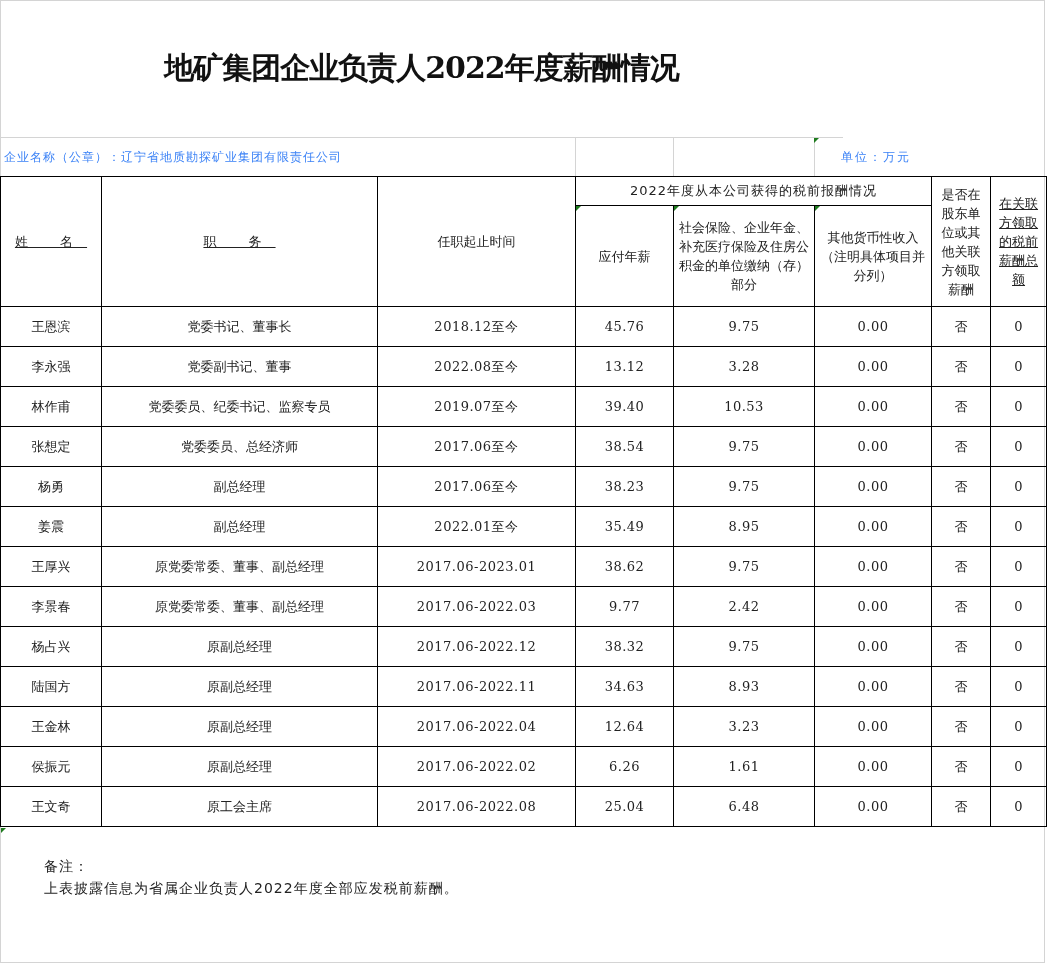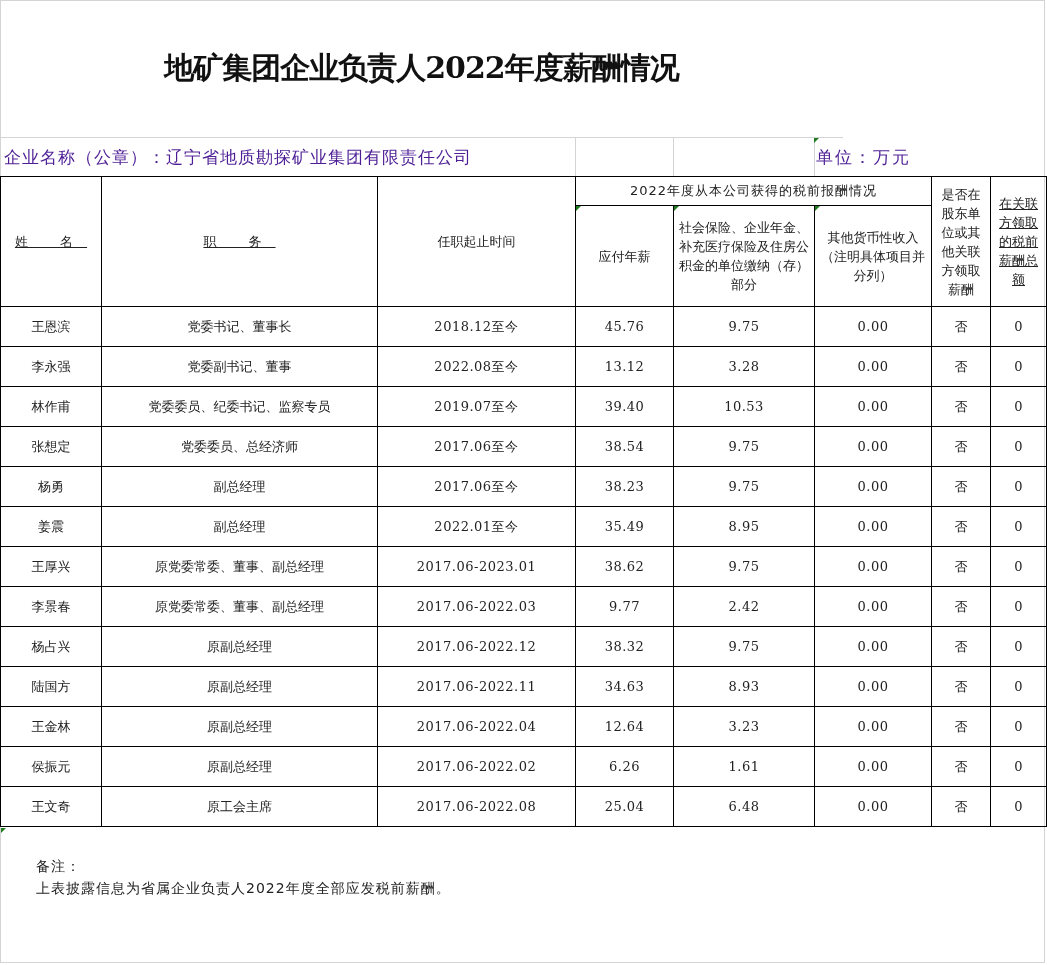--- a/index.html
+++ b/index.html
@@ -13,21 +13,21 @@
   }
   .title {
     position: absolute; left: 0; top: 0; width: 843px; height: 138px;
     display: flex; align-items: center; justify-content: center;
     font-family: "DejaVu Serif", serif; font-weight: bold; font-size: 30px;
     letter-spacing: -1px; color: #111;
     border-bottom: 1px solid #d4d4d4; box-sizing: border-box;
   }
   .company-row {
     position: absolute; left: 0; top: 138px; width: 915px; height: 38px;
-    font-size: 17px; color: #4c1d95;
+    font-size: 12px; color: #3b82f6;
   }
   .company-row .grid-col {
     position: absolute; top: 0; height: 38px; border-right: 1px solid #d4d4d4;
   }
   .company-name {
     position: absolute; left: 4px; top: 0; height: 38px; line-height: 38px;
     letter-spacing: 1px;
   }
   .unit {
     position: absolute; right: 4px; top: 0; height: 38px; line-height: 38px;
@@ -46,21 +46,21 @@
     border: 1px solid #000; text-align: center; vertical-align: middle;
     padding: 0; font-size: 13px; color: #222; position: relative;
   }
   table.data tr.body-row td { height: 39px; }
   .num { font-family: "DejaVu Serif", serif; font-size: 13px; letter-spacing: 0.5px; }
   .hdr-top { height: 28px; font-size: 11px; letter-spacing: 1px; }
   .hdr-sub { height: 100px; line-height: 19px; }
   .wide-space { letter-spacing: 14px; text-decoration: underline; }
   .narrow-col { line-height: 19px; font-size: 13px; }
   .notes {
-    position: absolute; left: 36px; top: 855px; font-size: 14px; color: #222;
+    position: absolute; left: 44px; top: 855px; font-size: 14px; color: #222;
     line-height: 22px; letter-spacing: 1px;
   }
 </style>
 </head>
 <body>
 
 <div class="sheet"></div>
 
 <div class="title">地矿集团企业负责人2022年度薪酬情况</div>
 

